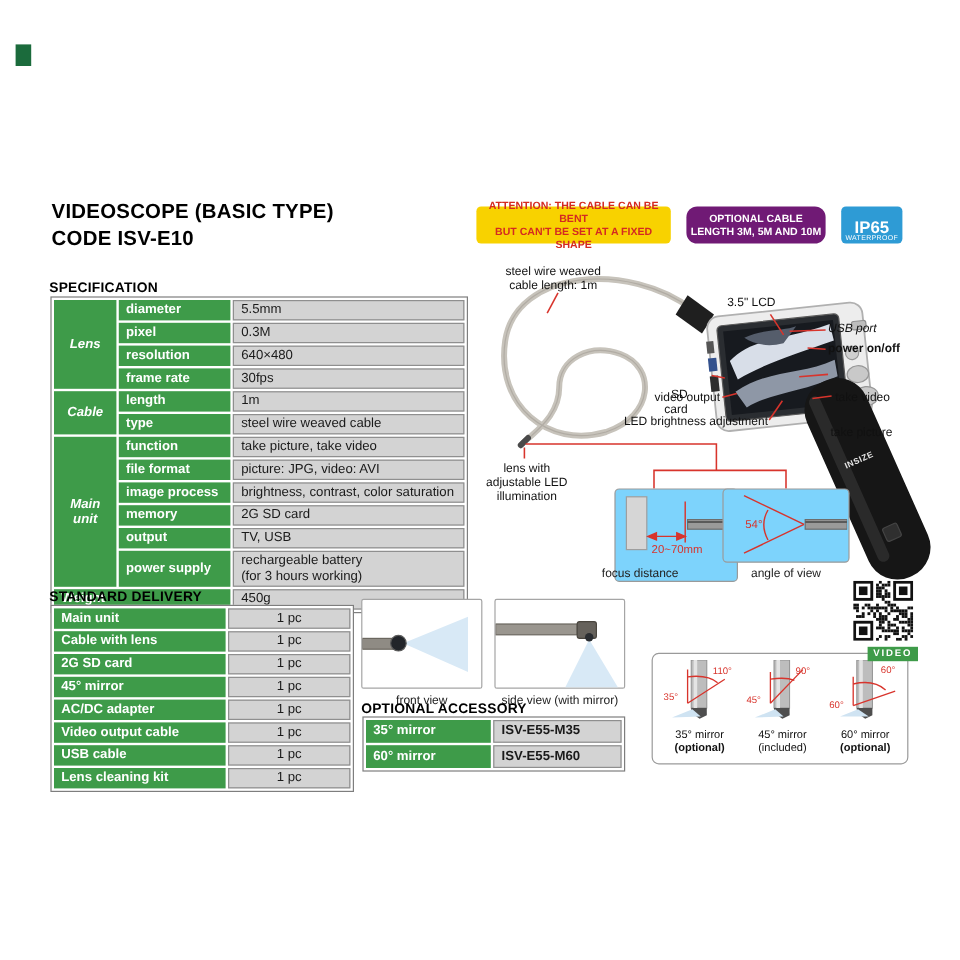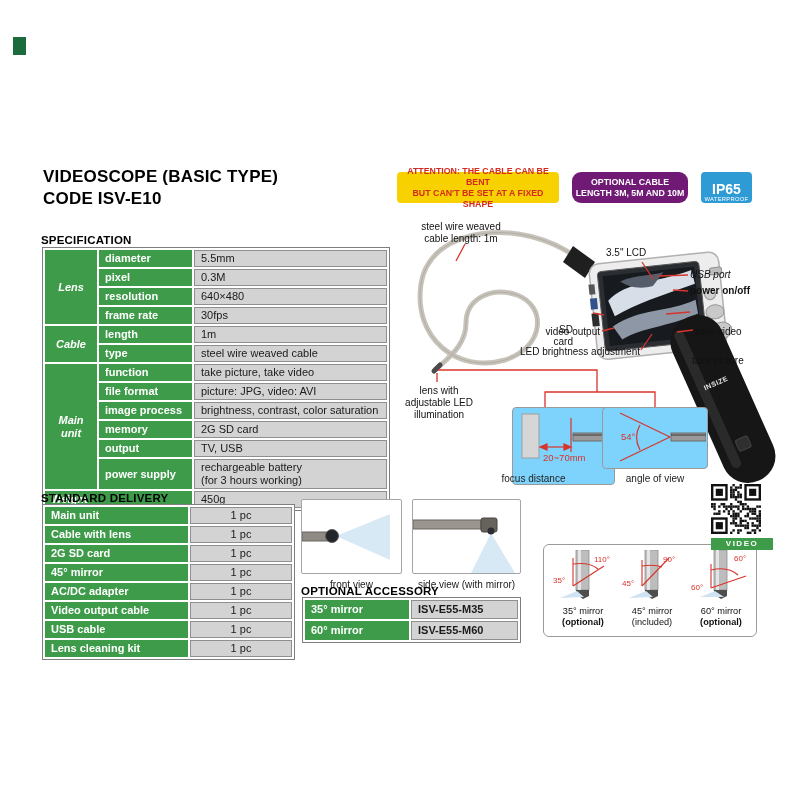--- a/index.html
+++ b/index.html
@@ -76,22 +76,22 @@
 
   
   #mirror-panel { left:543px; top:544px; width:214px; height:93px; border:1.5px solid #9a9a9a; border-radius:6px; background:#fff; }
   .mirror-item { position:absolute; top:5px; width:62px; text-align:center; }
   .mirror-item .cap { font-size:9.2px; line-height:11px; color:#111; }
   .cap.note-bold { font-weight:bold; }
   #mirror-0 { left:8px; } #mirror-1 { left:77px; } #mirror-2 { left:146px; }
 
   
   #qr-block { left:711px; top:484px; width:50px; }
-  #qr-label { width:62px; height:12px; background:#3E9B49; color:#fff; font-size:8px; font-weight:bold;
-    letter-spacing:1.5px; text-align:center; line-height:12px; }
+  #qr-label { width:42px; height:12px; background:#3E9B49; color:#fff; font-size:8px; font-weight:bold;
+    letter-spacing:1.5px; text-align:center; line-height:12px;margin-left:12px; }
 
   svg text.red { fill:#D8342C; font-family:"Liberation Sans", sans-serif; }
 </style>
 </head>
 <body>
 
 <div id="page">
 
   <div class="abs" id="edge-mark"></div>
 

